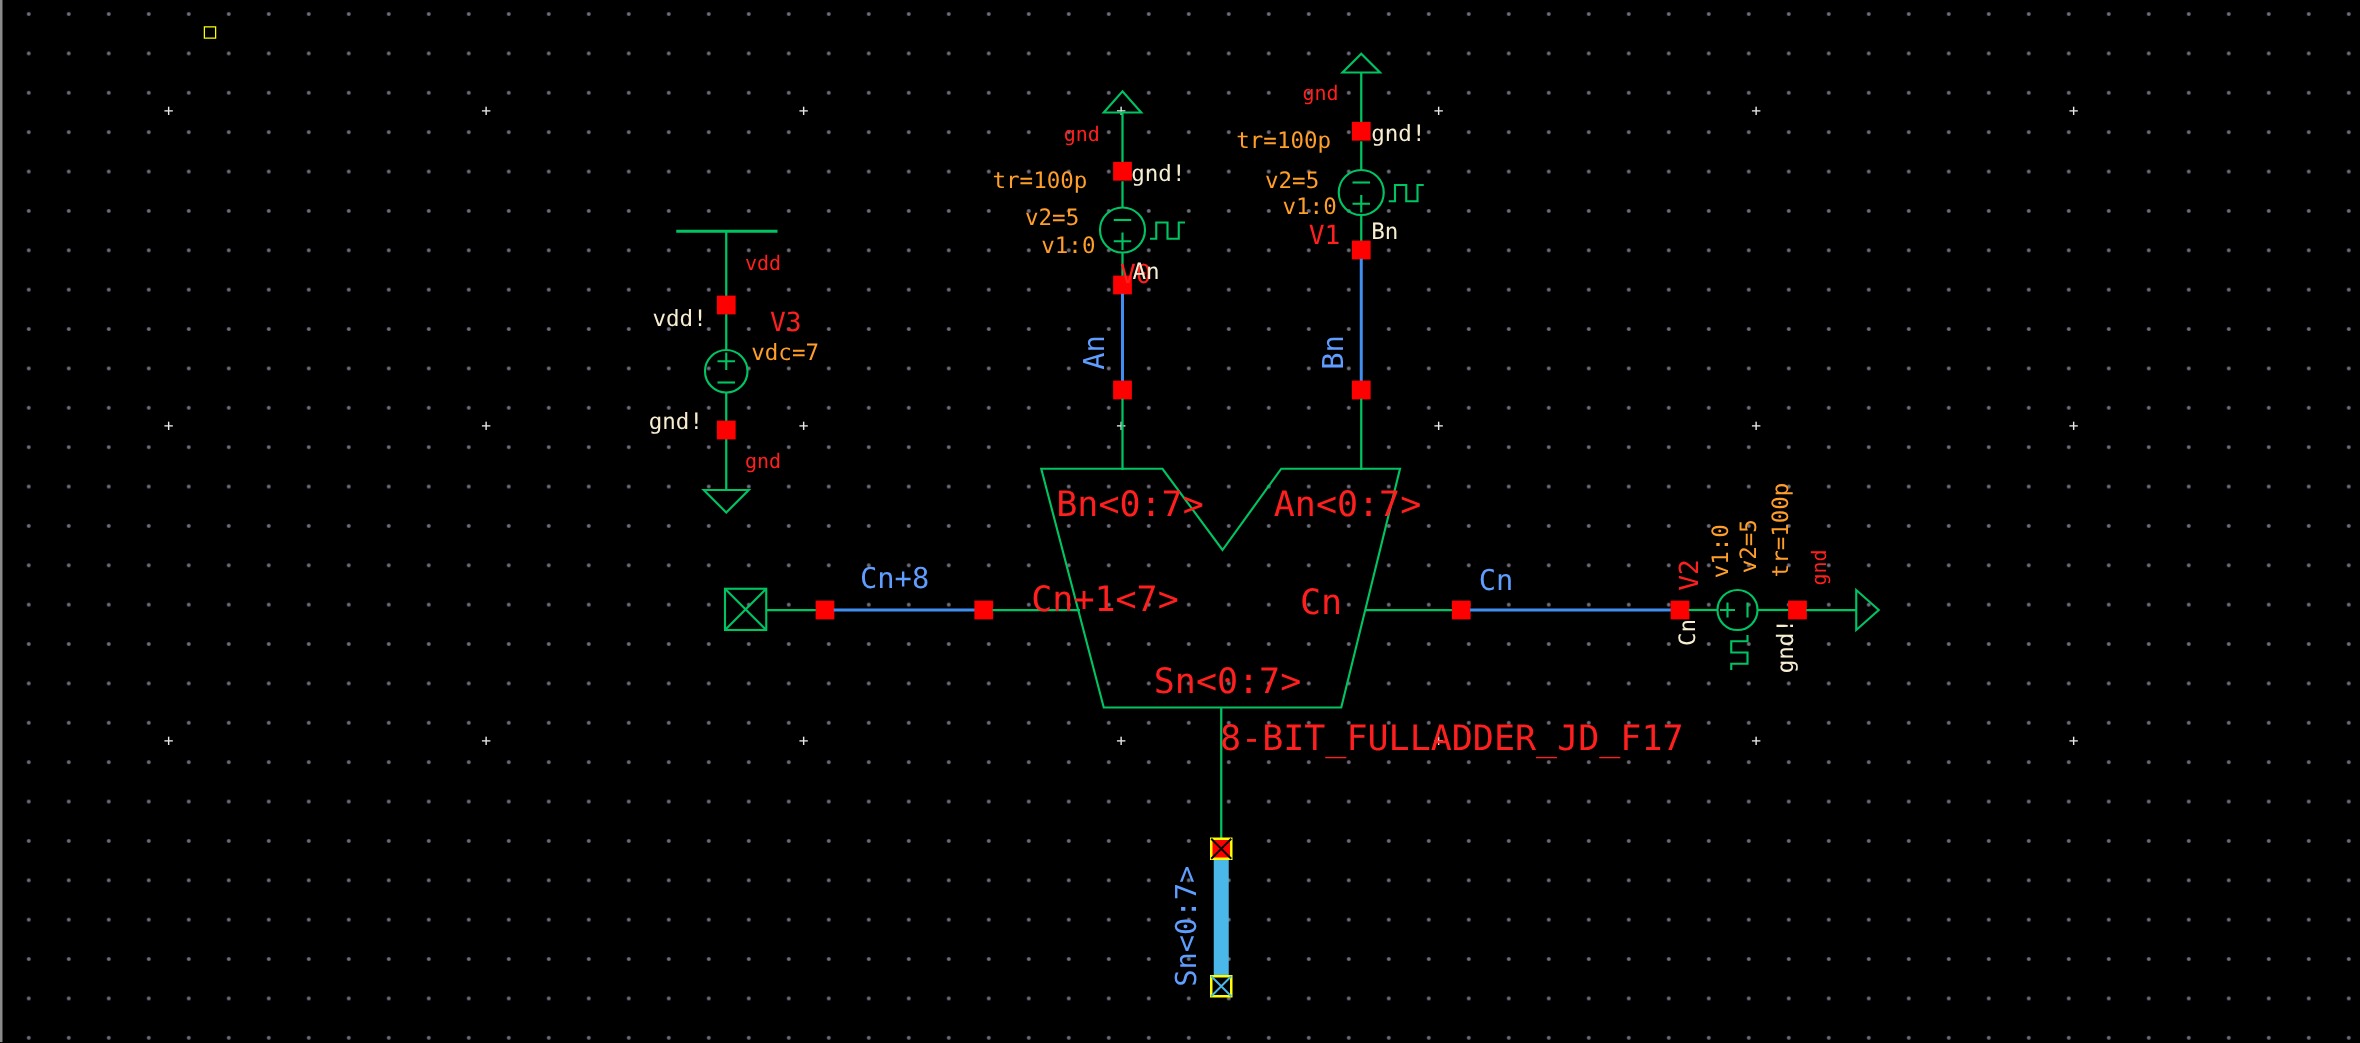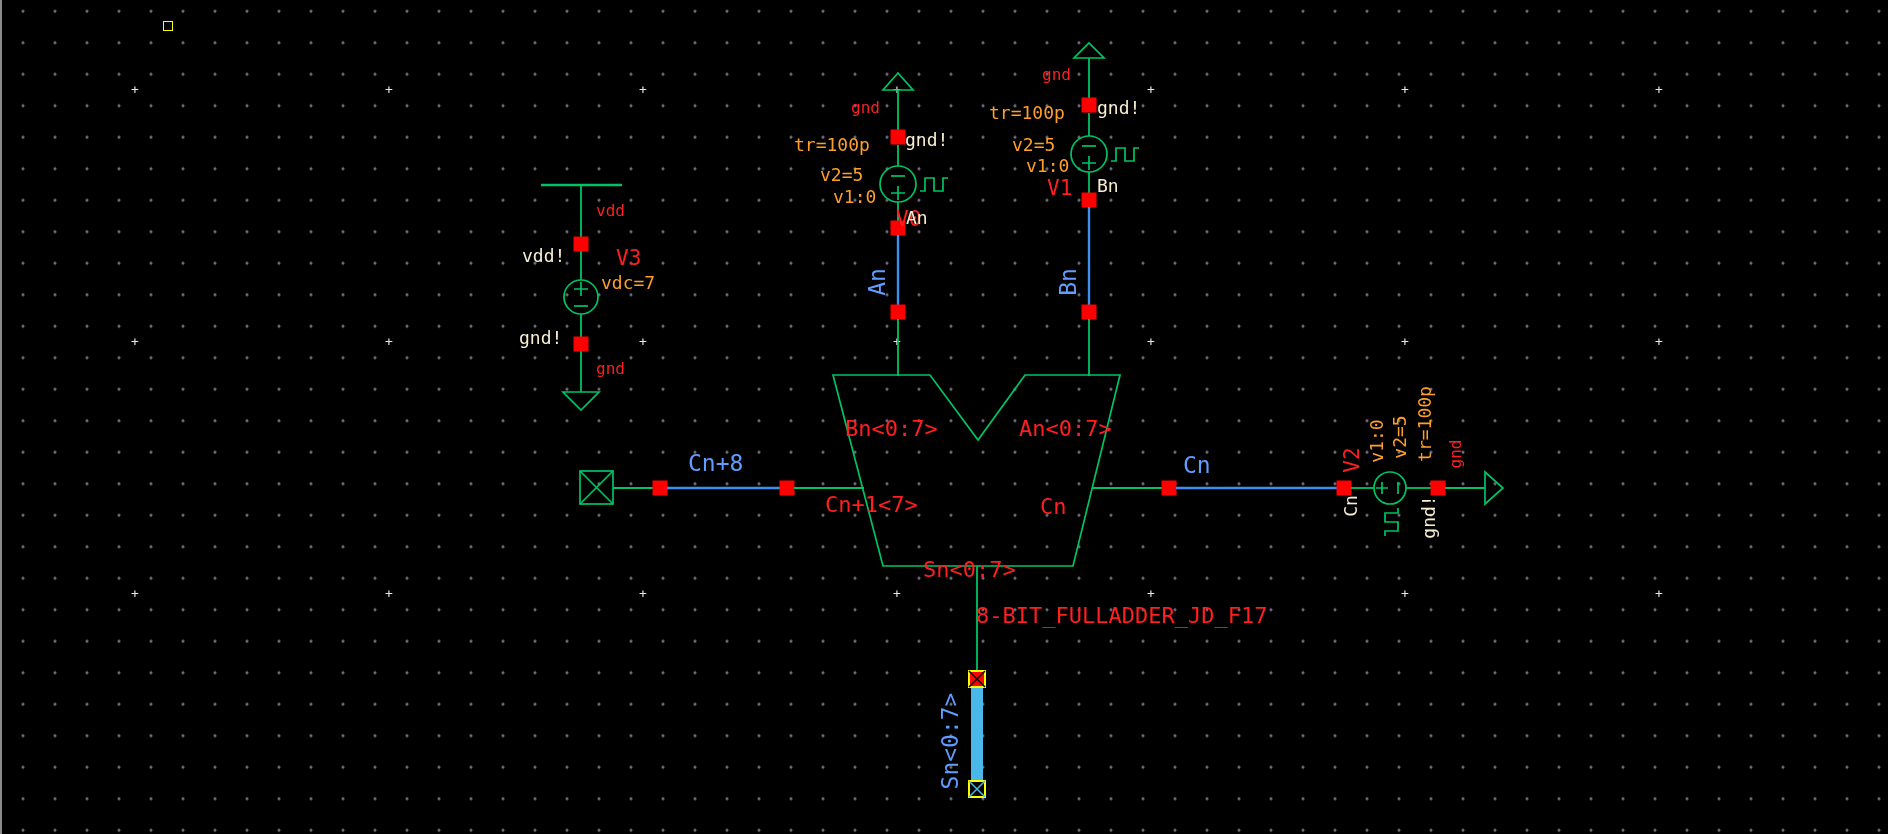--- a/index.html
+++ b/index.html
@@ -19,21 +19,21 @@
   .sym{stroke:#00c463;fill:none;stroke-width:1.7;}
   .pin{fill:#ff0000;stroke:none;}
   .lbl{position:absolute;line-height:1;white-space:pre;}
   .red{color:#ff1f1f;}
   .org{color:#ff9e2a;}
   .wht{color:#f7eed2;}
   .cyn{color:#5f9dff;}
   .s16{font-size:16px;}
   .s18{font-size:18px;}
   .s21{font-size:21px;}
-  .s22{font-size:22px;margin-top:28px;}
+  .s22{font-size:28px;}
   .s23{font-size:23px;}
   .rot{transform:translate(-50%,-50%) rotate(-90deg);}
   .cross{position:absolute;color:#e8e8e8;font-size:13px;line-height:1;font-family:"DejaVu Sans Mono",monospace;}
   .origin{position:absolute;left:163px;top:21px;width:8px;height:8px;border:1.5px solid #ffff00;}
 </style>
 </head>
 <body>
 
 <div class="canvas">
   <div class="edge-left"></div>

